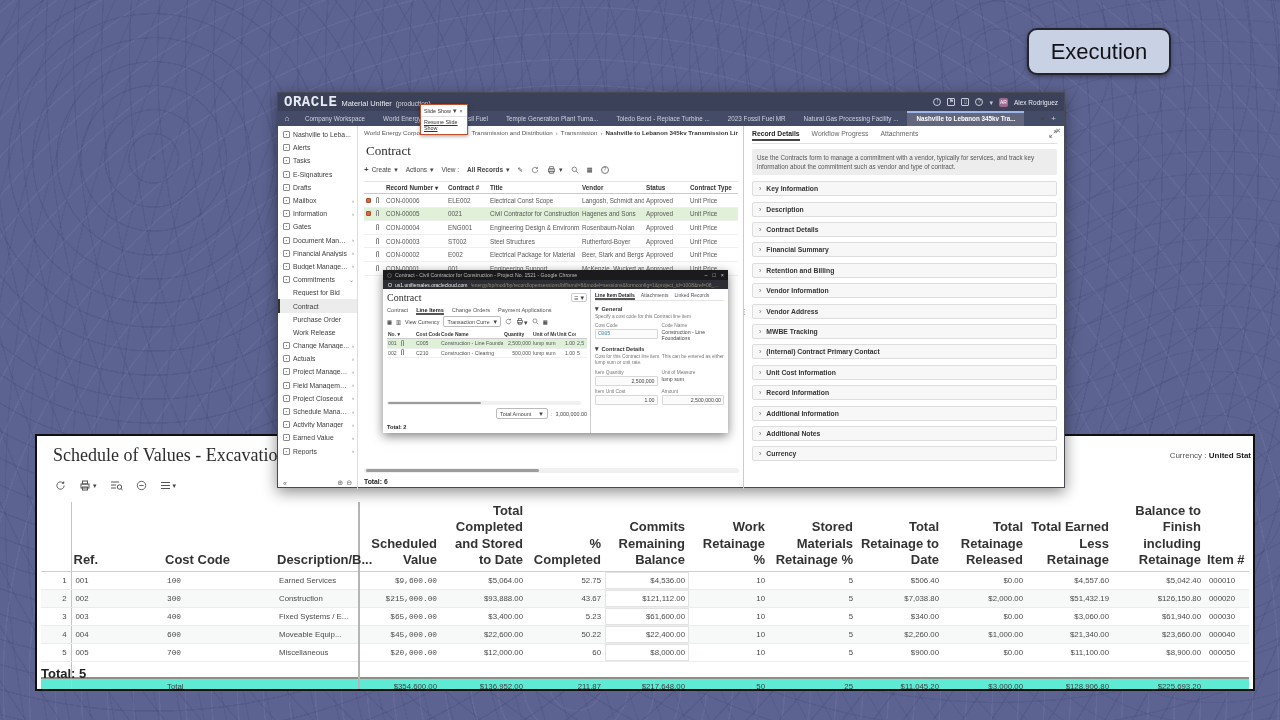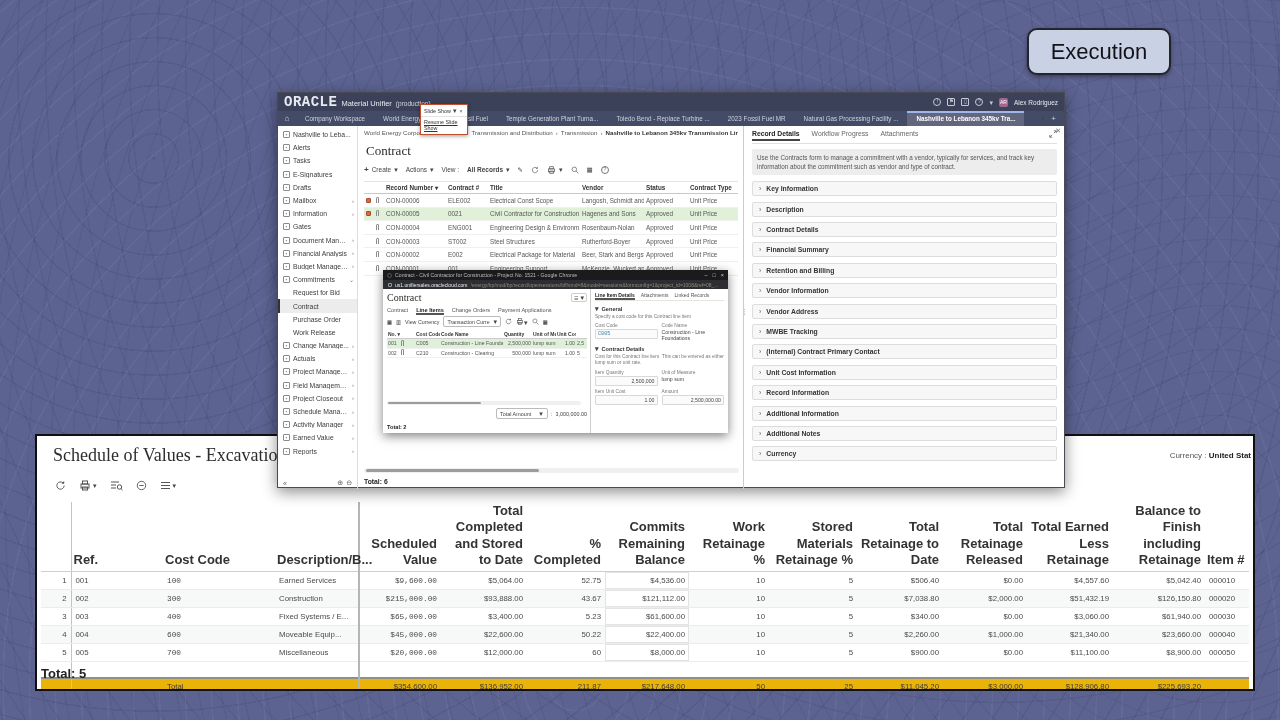--- a/index.html
+++ b/index.html
@@ -39,21 +39,21 @@
   table.sov-grid th{ font-size:13px; color:#333; vertical-align:bottom; padding:1px 4px 3px 2px;
                      line-height:1.25; border-bottom:1px solid #cfcfcf; }
   table.sov-grid td{ font-size:7.8px; color:#4a4a4a; height:18px; padding:0 4px; border-bottom:1px solid #ececec; white-space:nowrap; overflow:hidden; }
   table.sov-grid tr.alt td{ background:#f7f9f9; }
   td.cnum,th.cnum{ border-right:1px solid #c4c4c4; }
   td.cdesc,th.cdesc{ border-right:2px solid #b5b5b5; }
   .ra{ text-align:right; } .la{ text-align:left; }
   .blue{ color:#3b7fa3;font-family:Liberation Mono, monospace; }
   td.commit-cell{ background:#fff !important; box-shadow:inset 0 0 0 1px #e3e3e3; }
   tr.sov-spacer td{ height:16px; border-bottom:none; }
-  tr.sov-totalrow td{ background:#eab308; border-top:2px solid #8f8f86; border-bottom:1px solid #d8d2a8; color:#3d3d3d; }
+  tr.sov-totalrow td{ background:#5eead4; border-top:2px solid #8f8f86; border-bottom:1px solid #d8d2a8; color:#3d3d3d; }
   .sov-count{ position:absolute; left:4px; bottom:8px; font-size:13px; font-weight:bold; color:#222; }
 
   
   .unifier{ position:absolute; left:277px; top:92px; width:788px; height:396px; z-index:10;
             background:#fff; border:1px solid #4a4a55; box-shadow:0 4px 14px rgba(0,0,0,.45); }
   .u-topbar{ height:18px; background:#3a4158; display:flex; align-items:center; padding:0 6px; color:#e8eaf2; }
   .u-brand{ display:flex; align-items:baseline; gap:4px; }
   .u-oracle{ font-size:14px; font-weight:bold; letter-spacing:.5px;font-family:Liberation Mono, monospace; }
   .u-prod{ font-size:7.5px; } .u-env{ font-size:6.5px; opacity:.85; }
   .u-topbar-right{ margin-left:auto; display:flex; align-items:center; gap:6px; }

